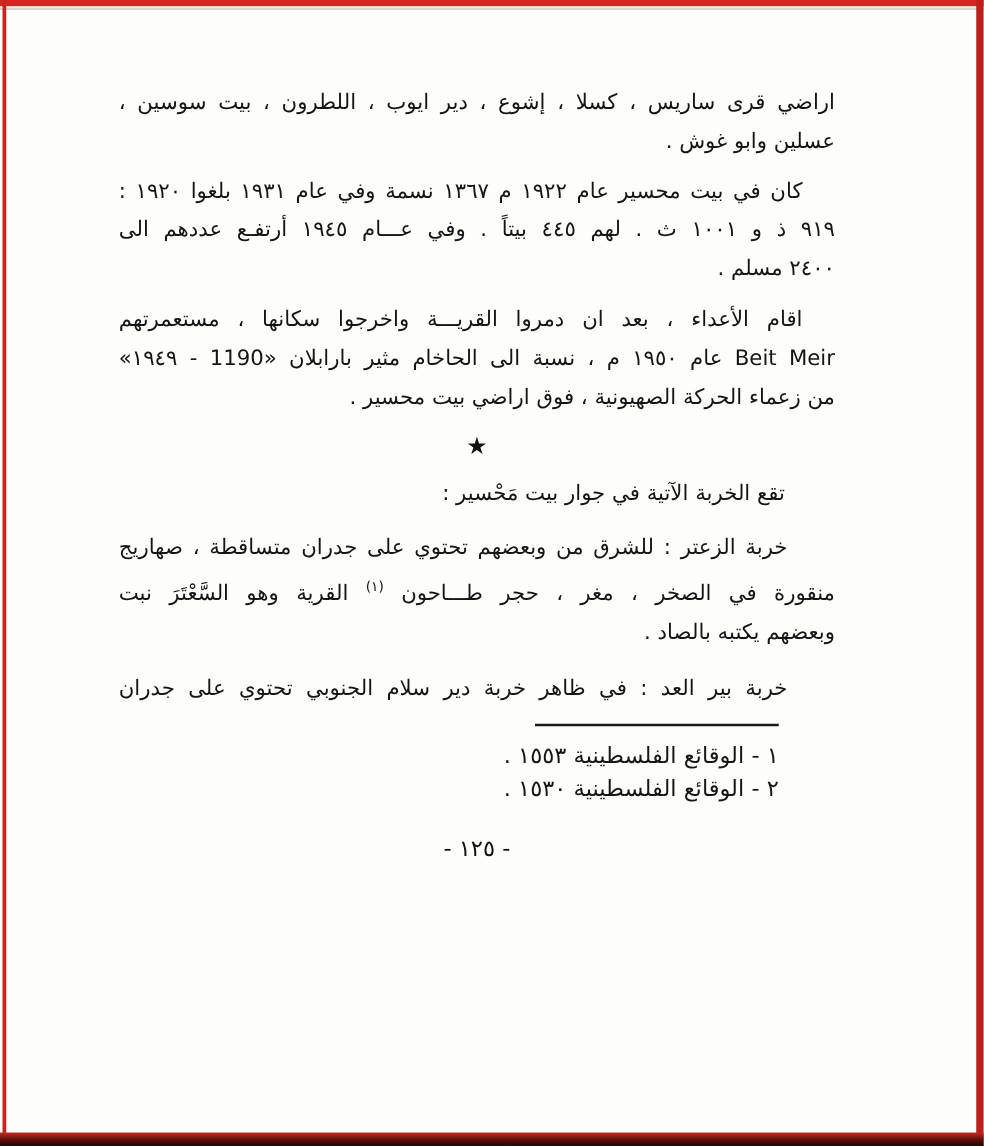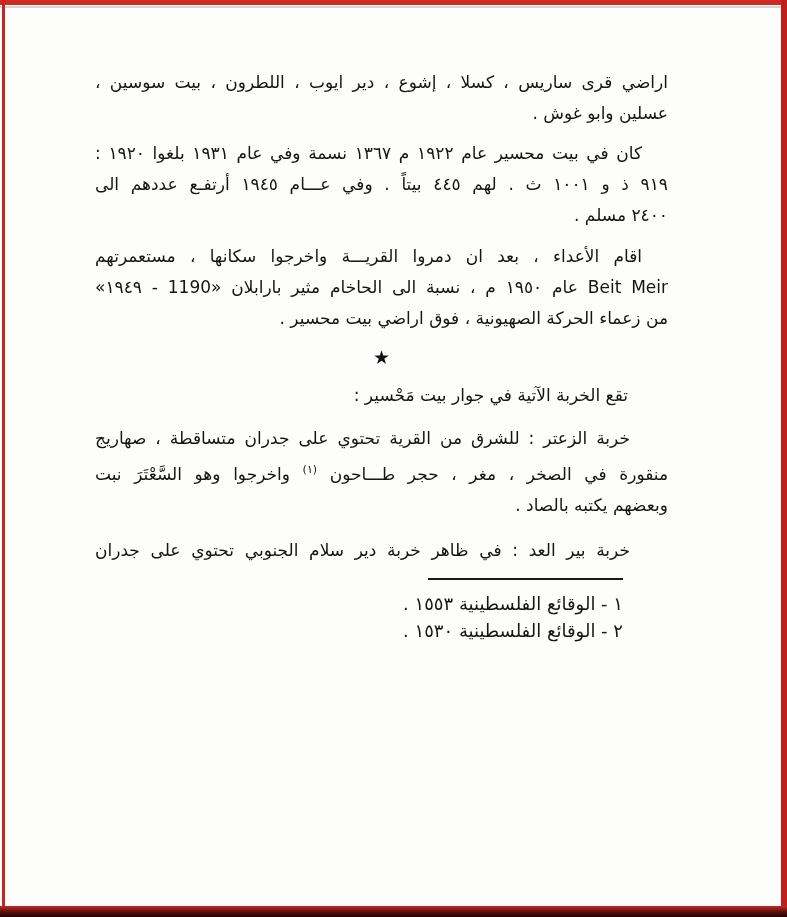--- a/index.html
+++ b/index.html
@@ -86,31 +86,32 @@
     <div class="ln jf ind26">اقام الأعداء ، بعد ان دمروا القريـــة واخرجوا سكانها ، مستعمرتهم</div>
     <div class="ln jf">Beit Meir عام ١٩٥٠ م ، نسبة الى الحاخام مثير بارابلان «1190 - ١٩٤٩»</div>
     <div class="ln st">من زعماء الحركة الصهيونية ، فوق اراضي بيت محسير .</div>
   </div>
 
   <div class="star-row">★</div>
 
   <div class="ln st ind40">تقع الخربة الآتية في جوار بيت مَحْسير :</div>
 
   <div class="zaatar">
-    <div class="ln jf ind38"><span class="lead">خربة الزعتر :</span> <span>للشرق من القرية تحتوي على جدران متساقطة ، صهاريج</span></div>
-    <div class="ln jf"><span>منقورة في الصخر ، مغر ، حجر طـــاحون</span> <span class="sup">(١)</span> <span>واخرجوا وهو السَّعْتَرَ نبت</span></div>
+    <div class="ln jf ind38"><span class="lead">خربة الزعتر :</span> <span>للشرق من وبعضهم تحتوي على جدران متساقطة ، صهاريج</span></div>
+    <div class="ln jf"><span>منقورة في الصخر ، مغر ، حجر طـــاحون</span> <span class="sup">(١)</span> <span>القرية وهو السَّعْتَرَ نبت</span></div>
     <div class="ln st">وبعضهم يكتبه بالصاد .</div>
   </div>
 
 
   <div class="bir">
     <div class="ln jf ind38"><span class="lead">خربة بير العد :</span> <span>في ظاهر خربة دير سلام الجنوبي تحتوي على جدران</span></div>
   </div>
 
   <div class="fn-sep"></div>
 
   <div class="footnotes">
     <div class="fn-line">١ - الوقائع الفلسطينية ١٥٥٣ .</div>
     <div class="fn-line">٢ - الوقائع الفلسطينية ١٥٣٠ .</div>
   </div>
 
+  <div class="page-number">- ١٢٥ -</div>
 
 </div>
 
 </body></html>

